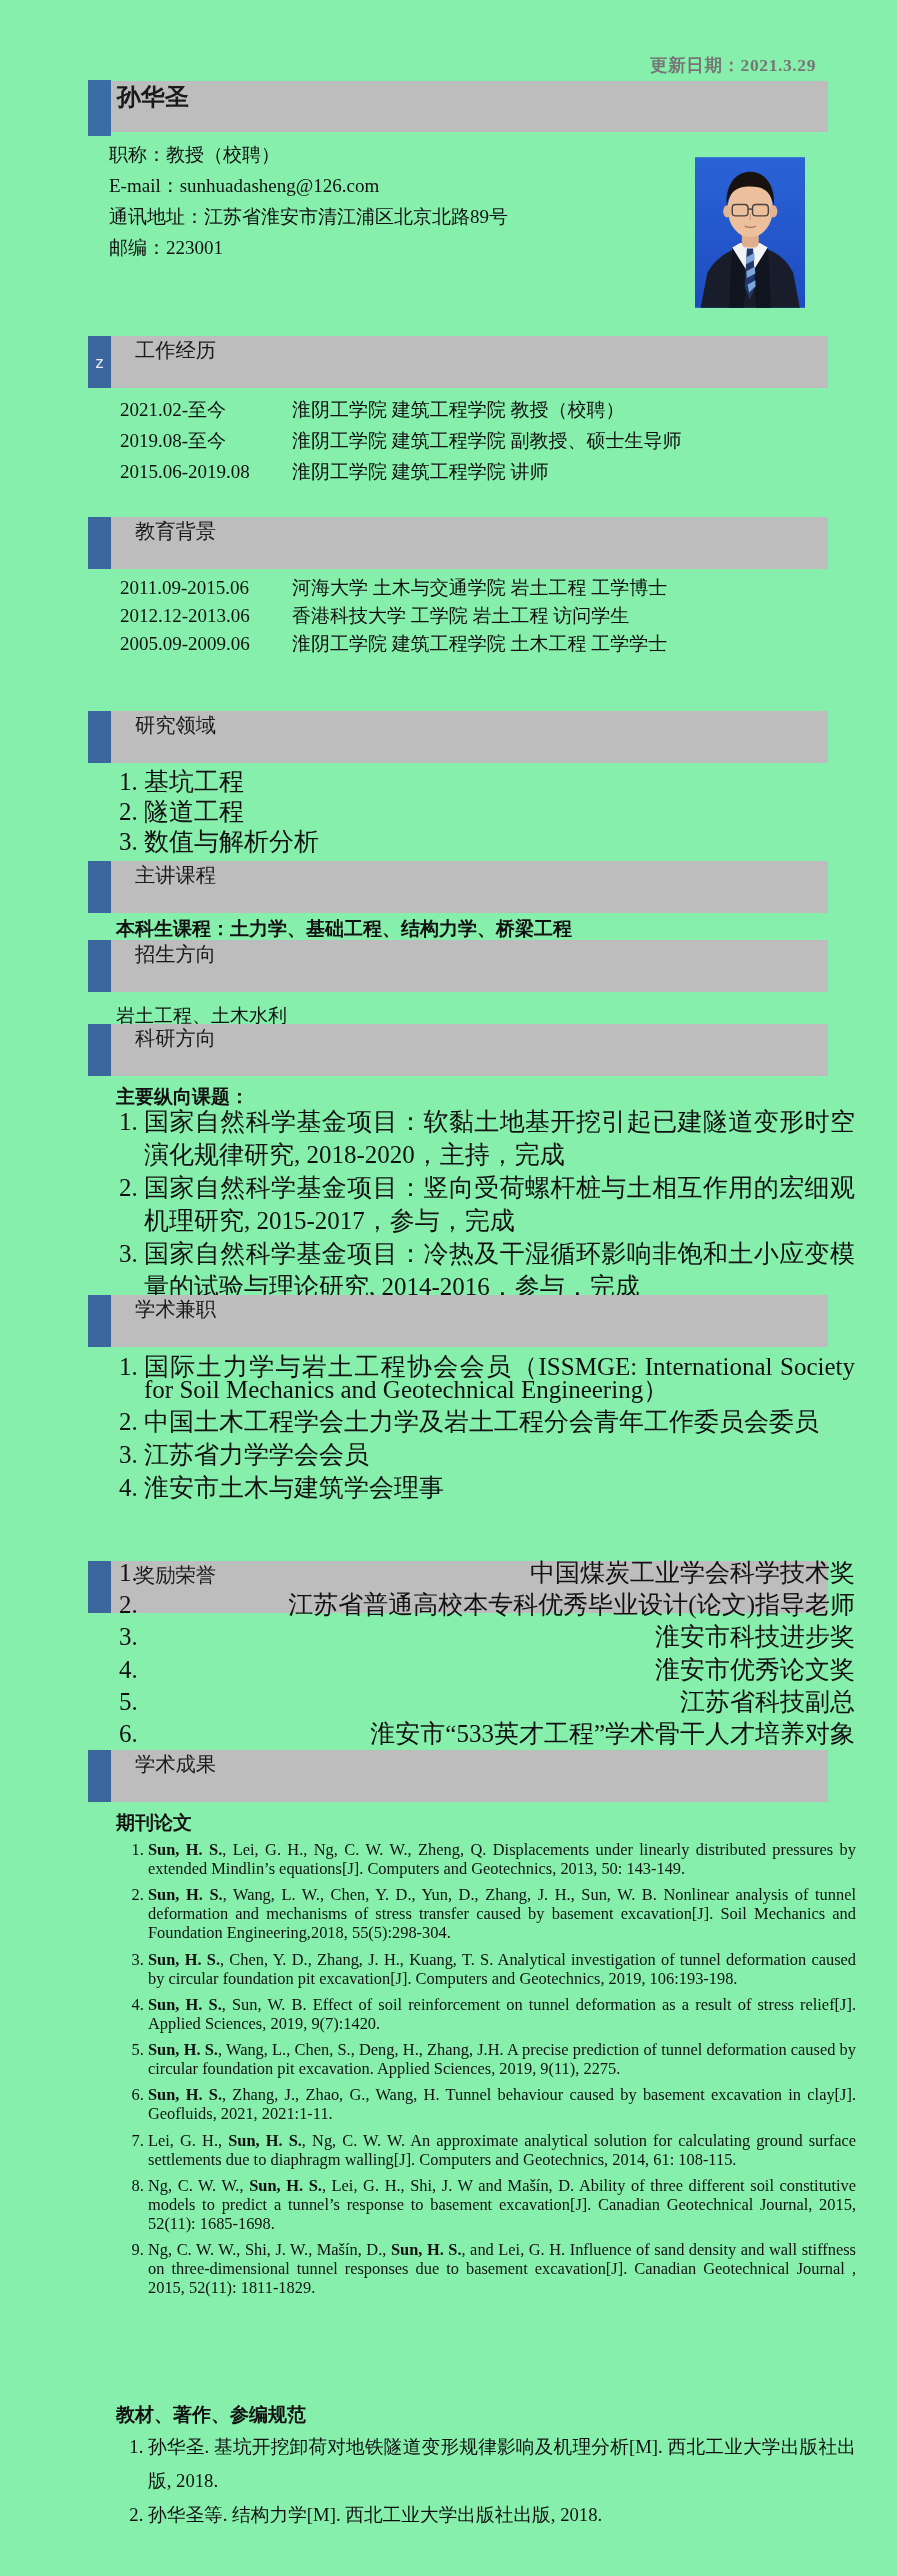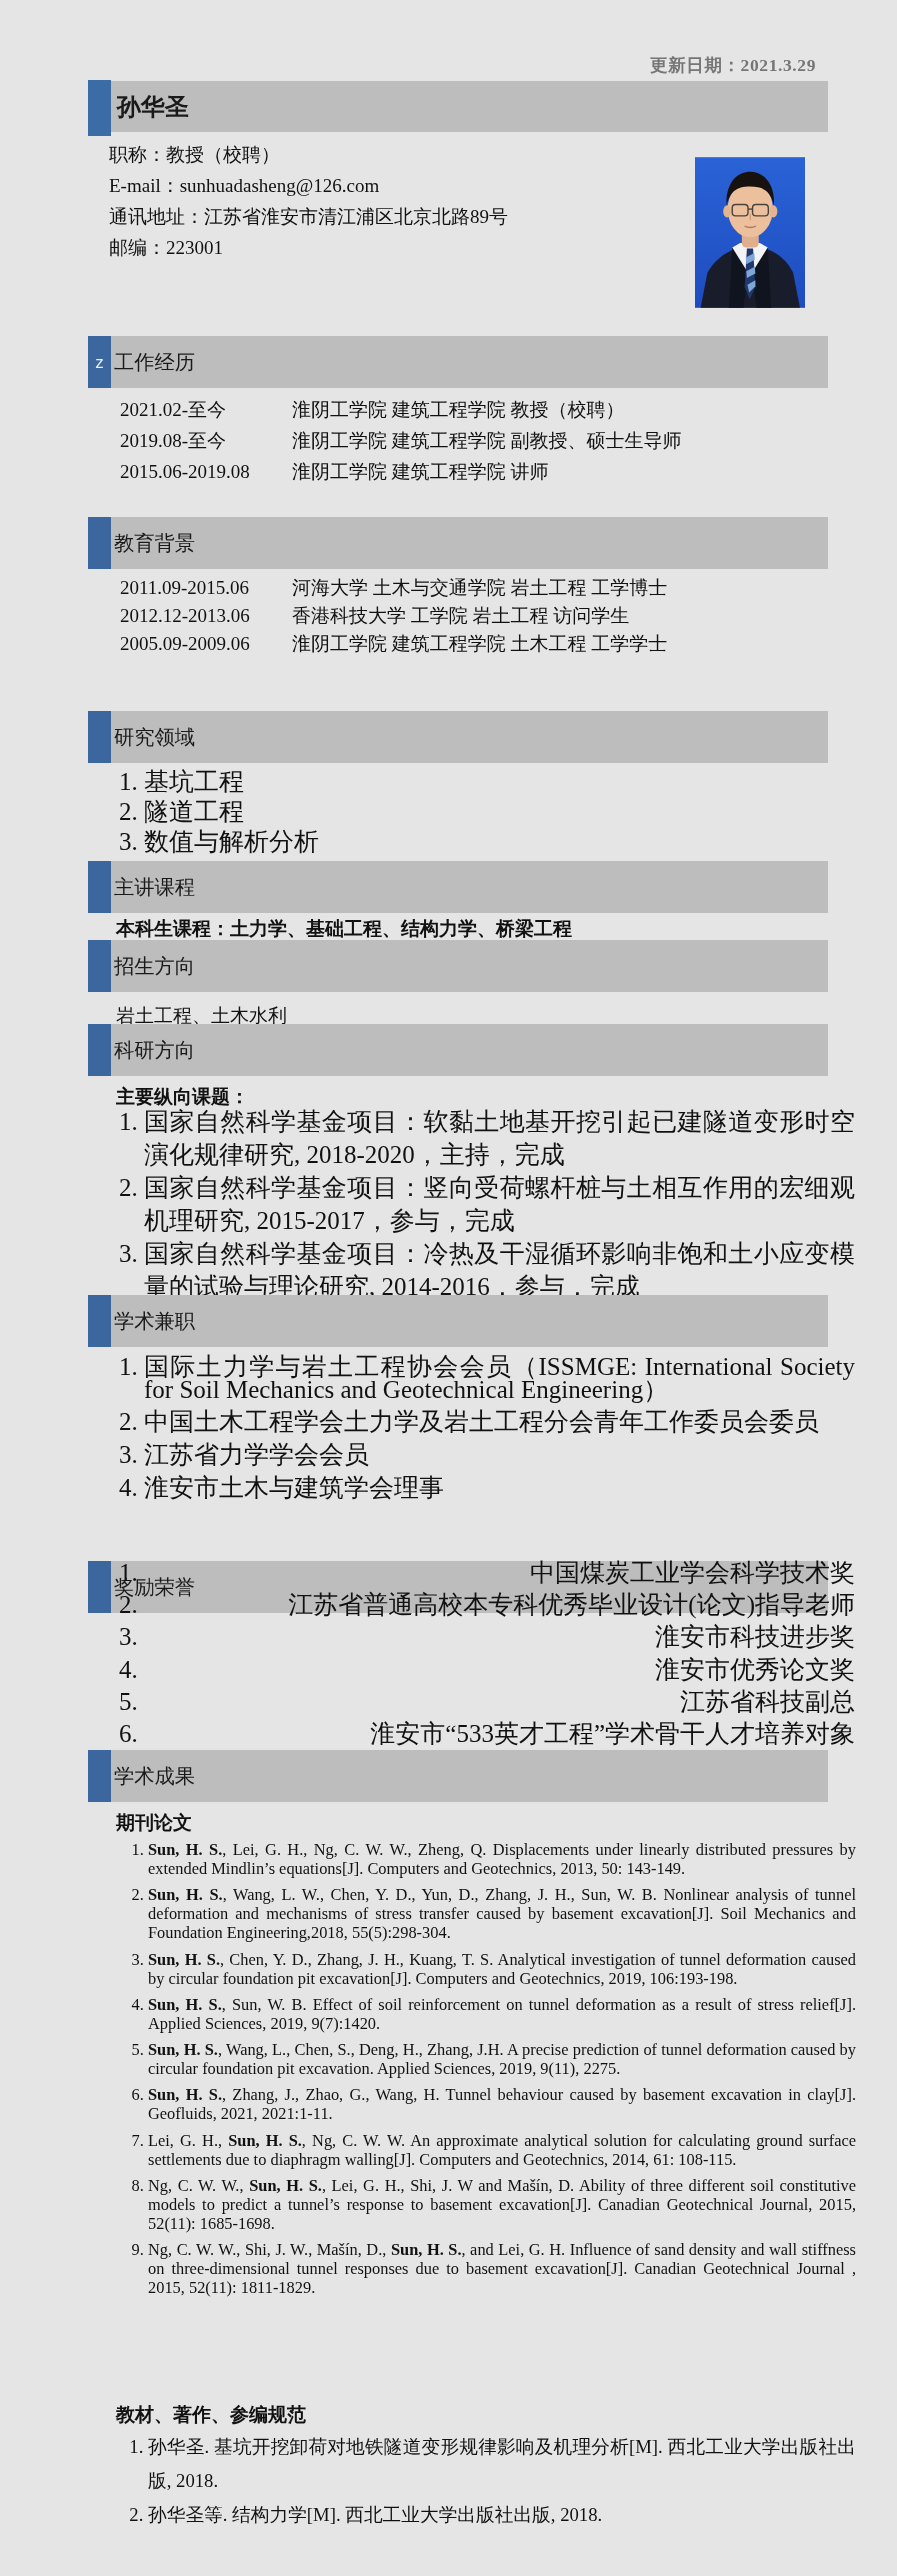--- a/index.html
+++ b/index.html
@@ -1,19 +1,19 @@
 <!DOCTYPE html>
 <html lang="zh" style="font-size:9px"><head>
 <meta charset="utf-8">
 <style>
   html,body{margin:0;padding:0;background:#ffffff;}
   .page{
     position:relative;
     width:897px;height:2576px;
-    background:#e5e5e5;
+    background:#86efac;
     font-family:"Liberation Serif","DejaVu Serif",serif;
     color:#111111;
     overflow:hidden;
   }
   
   .update-date{
     position:absolute;top:53px;left:0;width:816px;
     text-align:right;
     font-size:17.5px;font-weight:bold;color:#767676;
     letter-spacing:0.6px;
@@ -26,24 +26,24 @@
   .bar .accent{
     width:23px;background:#3c669e;flex:0 0 23px;
     display:flex;align-items:center;justify-content:center;
   }
   .bar .accent .glyph{
     font-family:"Liberation Sans","DejaVu Sans",sans-serif;
     font-size:17px;color:rgba(255,255,255,.88);line-height:1;
   }
   .bar .graypart{
     flex:1;background:#bdbdbd;
-    display:flex;align-items:center;
+    display:flex;
   }
   .bar .bar-label{
-    font-size:20.3px;color:#1a1a1a;padding-left:3px;
+    font-size:20.3px;color:#1a1a1a;padding-left:24px;
     font-family:"Liberation Sans","DejaVu Sans",sans-serif;
   }
   .name-bar{top:81px;height:51px;}
   .name-bar .accent{margin-top:-1.1px;margin-bottom:-4px;background:#3c6ca5;}
   .name-bar .bar-label{font-size:24px;font-weight:bold;padding-left:5.7px;}
   
   .contact{position:absolute;top:139px;left:109px;width:565px;}
   .contact .cline{font-size:19px;line-height:31px;white-space:nowrap;}
   
   .photo{position:absolute;top:157px;left:695px;width:110px;height:151px;display:block;}

